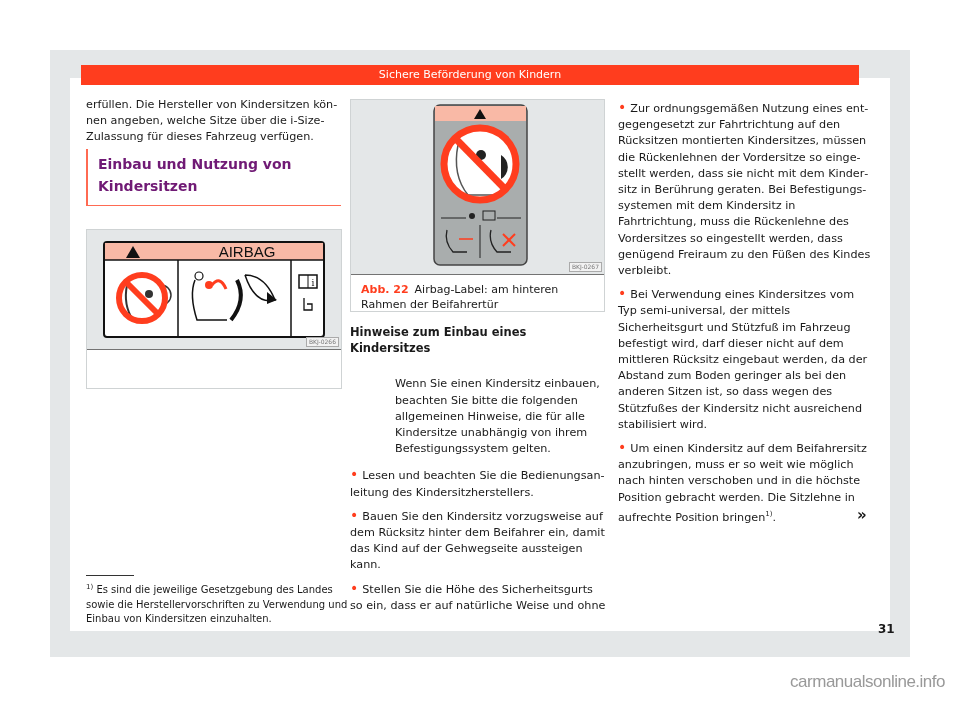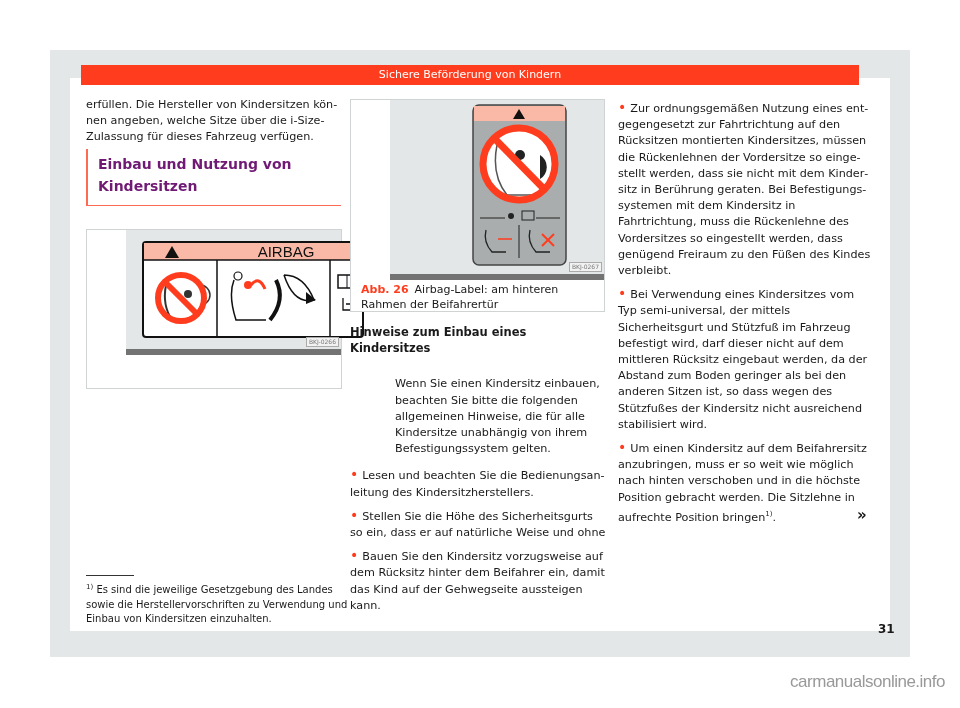--- a/index.html
+++ b/index.html
@@ -8,21 +8,21 @@
   .frame { position:absolute; left:50px; top:50px; width:860px; height:607px; background:#e4e7e8; }
   .page { position:absolute; left:70px; top:78px; width:820px; height:553px; background:#ffffff; }
   .header { position:absolute; left:81px; top:65px; width:778px; height:20px; background:#ff3d1e;
             color:#fff; font-size:11px; text-align:center; line-height:20px; }
   .col { position:absolute; font-size:11.2px; line-height:16.2px; color:#1a1a1a; }
   .col p { margin:0 0 6px 0; }
   .h2 { position:absolute; left:86px; top:149px; width:255px; border-left:2px solid #ff6a52;
         border-bottom:1px solid #ff6a52; padding:4px 0 8px 10px; font-weight:bold; font-size:14px;
         line-height:22px; color:#701a75; box-sizing:border-box; }
   .fig { position:absolute; background:#fff; border:1px solid #cfd3d4; box-sizing:border-box; }
-  .fig .img { position:absolute; left:0; top:0; right:0; background:#e4e7e8; border-bottom:6px solid #737373;margin-left:39px; }
+  .fig .img { position:absolute; left:0; top:0; right:0; background:#e4e7e8; border-bottom:1px solid #737373; }
   .fig .code { position:absolute; right:2px; font-size:6px; color:#777; border:1px solid #aaa; background:#f2f2f2; padding:0 2px; line-height:8px; }
   .cap { position:absolute; left:10px; font-size:11px; line-height:14.5px; color:#1a1a1a; }
   .cap b { color:#ff3d1e; margin-right:6px; }
   .bullet { color:#ff3d1e; font-size:14px; margin-right:4px; }
   .h3 { font-weight:bold; font-size:11.5px; margin-bottom:20px; }
   .fn-rule { position:absolute; left:86px; top:575px; width:48px; height:1px; background:#333; }
   .fn { position:absolute; left:86px; top:580px; width:270px; font-size:10px; line-height:14.5px; }
   .fn sup, .col sup { font-size:7px; }
   .pgnum { position:absolute; left:878px; top:622px; font-size:12px; font-weight:bold; }
   .next { position:absolute; left:857px; top:506px; font-size:15px; font-weight:bold; }
@@ -106,30 +106,30 @@
       <line x1="129" y1="125" x2="129" y2="158" stroke="#222" stroke-width="1"></line>
       <path d="M96 130 q-3 12 6 22 h14" fill="none" stroke="#222" stroke-width="1.3"></path>
       <line x1="108" y1="139" x2="122" y2="139" stroke="#ff3d1e" stroke-width="1.5"></line>
       <path d="M140 130 q-3 12 6 22 h14" fill="none" stroke="#222" stroke-width="1.3"></path>
       <line x1="152" y1="134" x2="164" y2="146" stroke="#ff3d1e" stroke-width="2"></line>
       <line x1="164" y1="134" x2="152" y2="146" stroke="#ff3d1e" stroke-width="2"></line>
     </svg>
   </div>
   <span class="code" style="top:162px;">BKJ-0267</span>
   <div class="cap" style="top:183px; width:236px;">
-    <b>Abb. 26</b><span>Airbag-Label: am hinteren Rahmen der Beifahrertür</span>
+    <b>Abb. 22</b><span>Airbag-Label: am hinteren Rahmen der Beifahrertür</span>
   </div>
 </div>
 
 <div class="col" style="left:350px; top:324px; width:256px;">
   <div class="h3">Hinweise zum Einbau eines Kindersitzes</div>
   <p style="margin-bottom:9px;margin-left:45px;">Wenn Sie einen Kindersitz einbauen, beach­ten Sie bitte die folgenden allgemeinen Hin­weise, die für alle Kindersitze unabhängig von ihrem Befestigungssystem gelten.</p>
   <p><span class="bullet">•</span><span>Lesen und beachten Sie die Bedienungsan­leitung des Kindersitzherstellers.</span></p>
+  <p><span class="bullet">•</span><span>Bauen Sie den Kindersitz vorzugsweise auf dem Rücksitz hinter dem Beifahrer ein, damit das Kind auf der Gehwegseite aussteigen kann.</span></p>
   <p><span class="bullet">•</span><span>Stellen Sie die Höhe des Sicherheitsgurts so ein, dass er auf natürliche Weise und ohne</span></p>
-  <p><span class="bullet">•</span><span>Bauen Sie den Kindersitz vorzugsweise auf dem Rücksitz hinter dem Beifahrer ein, damit das Kind auf der Gehwegseite aussteigen kann.</span></p>
 </div>
 
 <div class="col" style="left:618px; top:99px; width:256px;">
   <p><span class="bullet">•</span><span>Zur ordnungsgemäßen Nutzung eines ent­gegengesetzt zur Fahrtrichtung auf den Rücksitzen montierten Kindersitzes, müssen die Rückenlehnen der Vordersitze so einge­stellt werden, dass sie nicht mit dem Kinder­sitz in Berührung geraten. Bei Befestigungs­systemen mit dem Kindersitz in Fahrtrichtung, muss die Rückenlehne des Vordersitzes so eingestellt werden, dass genügend Freiraum zu den Füßen des Kindes verbleibt.</span></p>
   <p><span class="bullet">•</span><span>Bei Verwendung eines Kindersitzes vom Typ semi-universal, der mittels Sicherheitsgurt und Stützfuß im Fahrzeug befestigt wird, darf dieser nicht auf dem mittleren Rücksitz einge­baut werden, da der Abstand zum Boden ge­ringer als bei den anderen Sitzen ist, so dass wegen des Stützfußes der Kindersitz nicht ausreichend stabilisiert wird.</span></p>
   <p><span class="bullet">•</span><span>Um einen Kindersitz auf dem Beifahrersitz anzubringen, muss er so weit wie möglich nach hinten verschoben und in die höchste Position gebracht werden. Die Sitzlehne in aufrechte Position bringen</span><sup>1)</sup><span>.</span></p>
 </div>
 <div class="next">»</div>
 
 <div class="pgnum">31</div>

